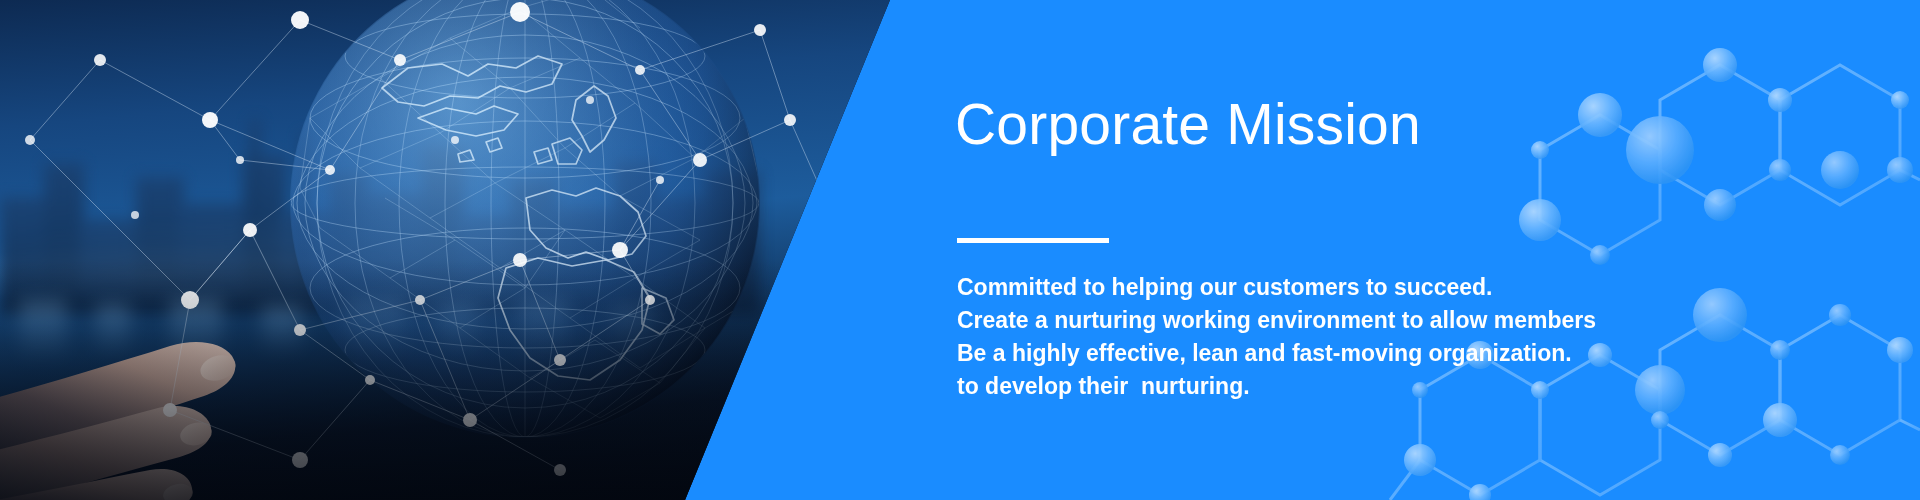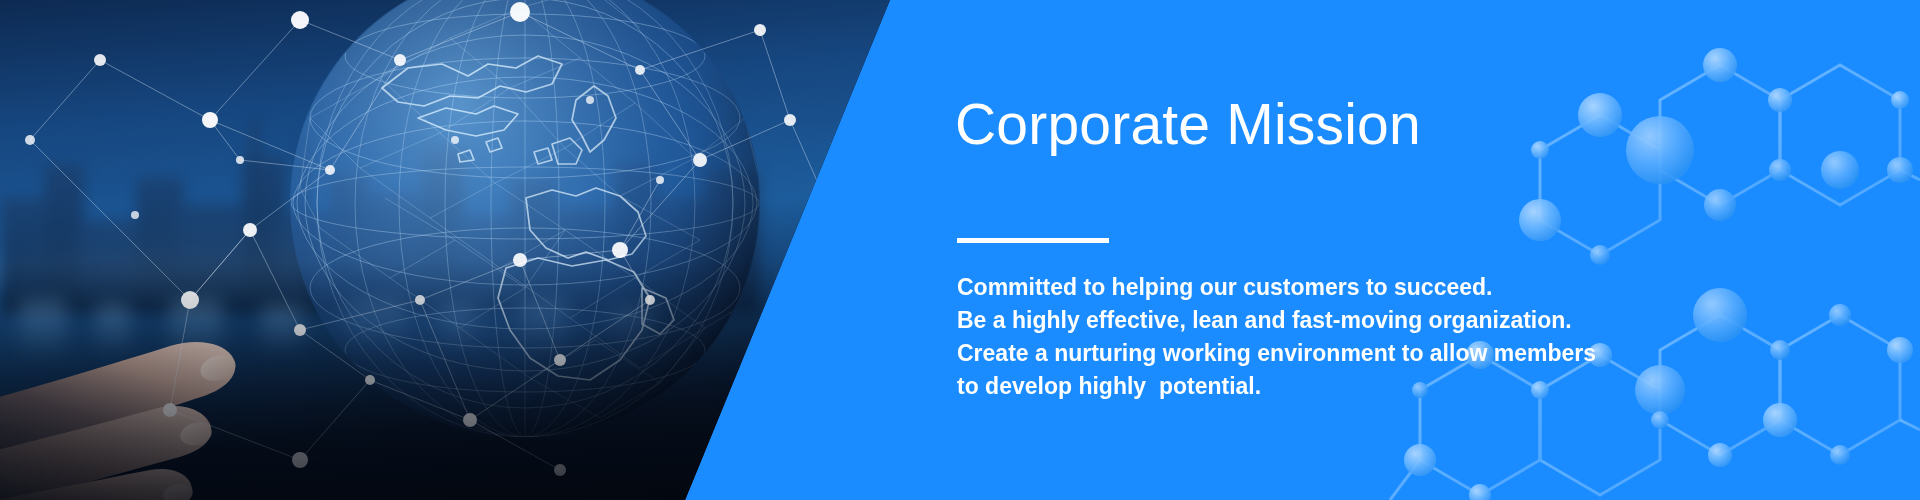--- a/index.html
+++ b/index.html
@@ -399,19 +399,19 @@
 
       <div class="vignette"></div>
     </div>
   </div>
 
   <div class="content">
     <h1 class="page-title">Corporate Mission</h1>
     <div class="divider"></div>
     <div class="mission-lines">
       <div class="mission-line">Committed to helping our customers to succeed.</div>
+      <div class="mission-line">Create a nurturing working environment to allow members</div>
       <div class="mission-line">Be a highly effective, lean and fast-moving organization.</div>
-      <div class="mission-line">Create a nurturing working environment to allow members</div>
-      <div class="mission-line">to develop highly  potential.</div>
+      <div class="mission-line">to develop their  nurturing.</div>
     </div>
   </div>
 
 </div>
 
 </body></html>

